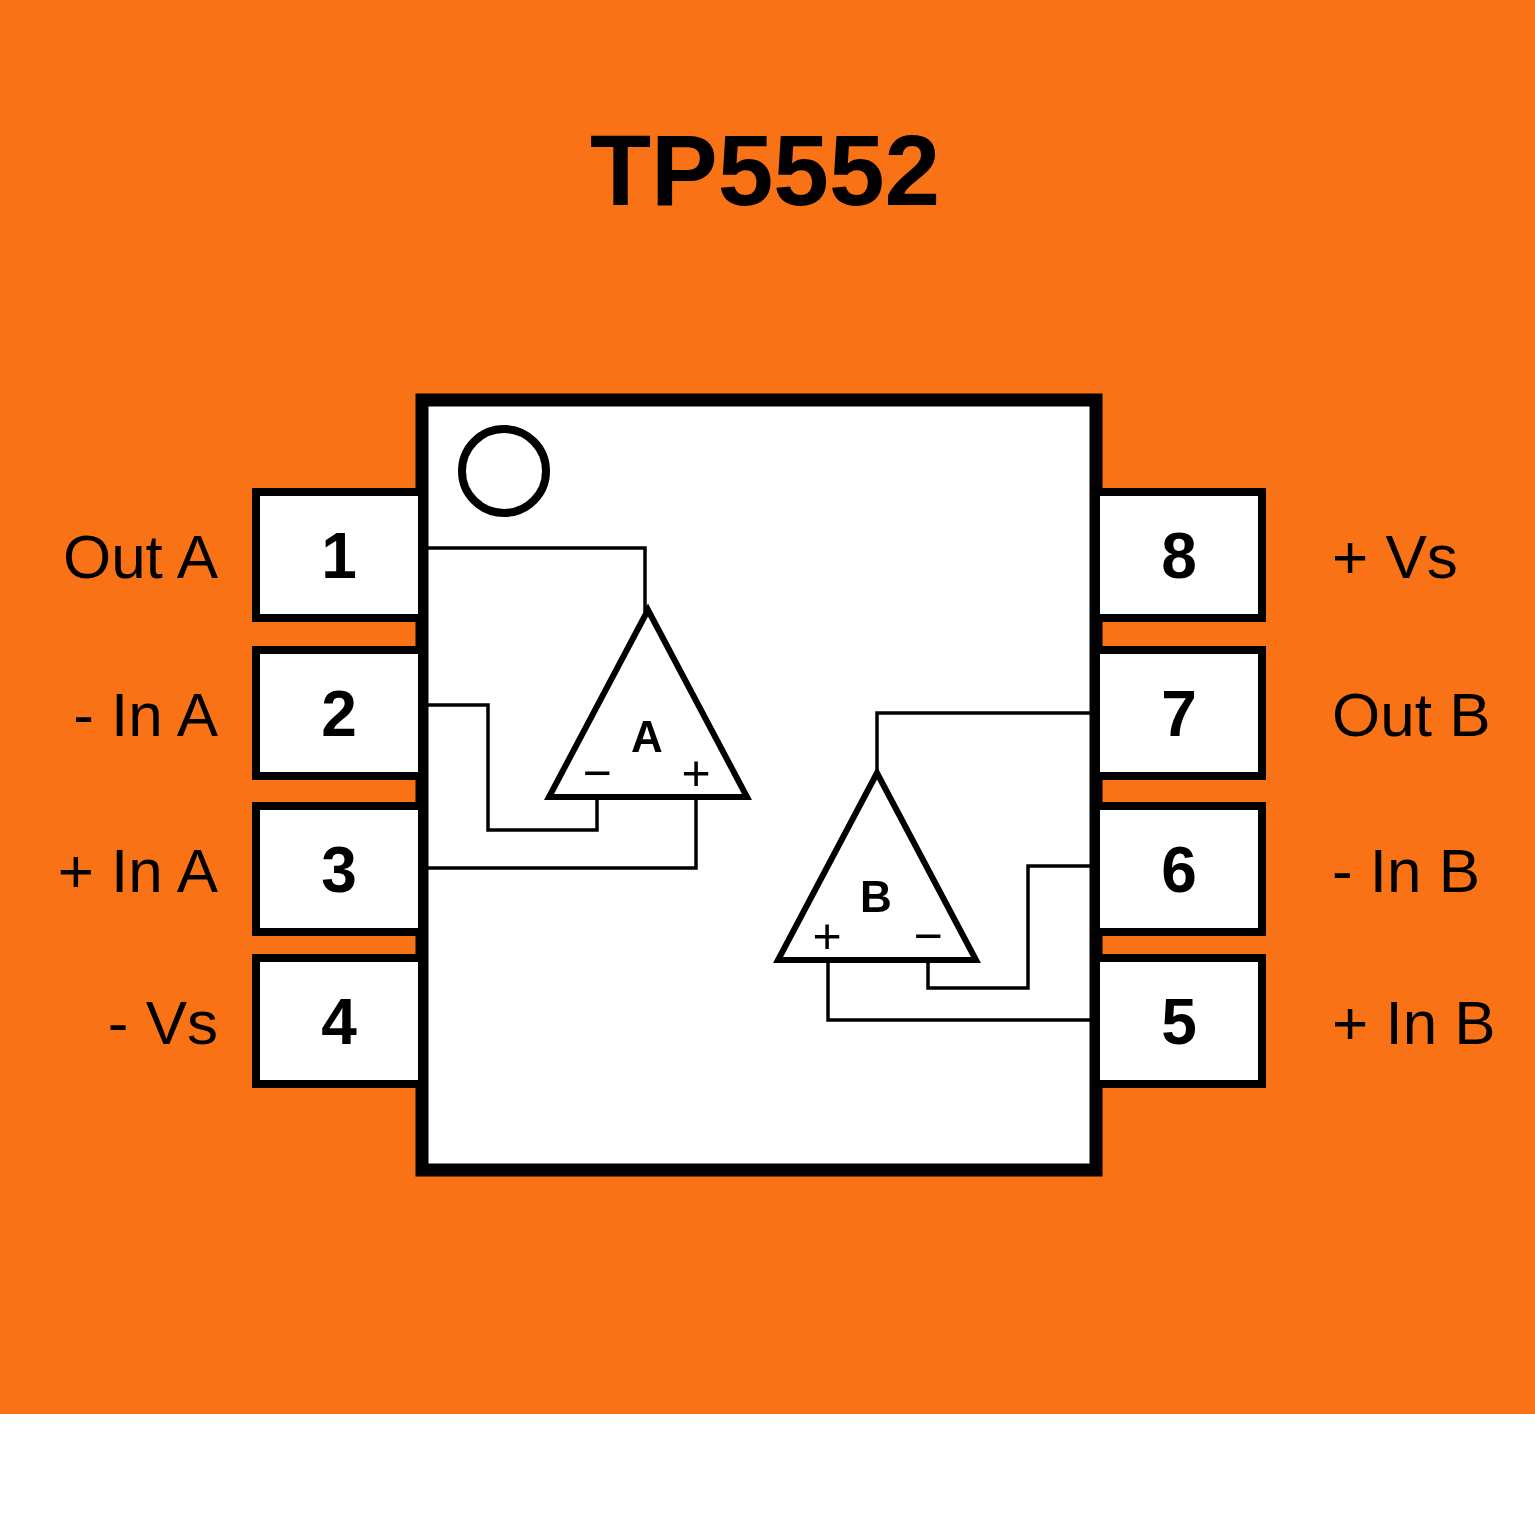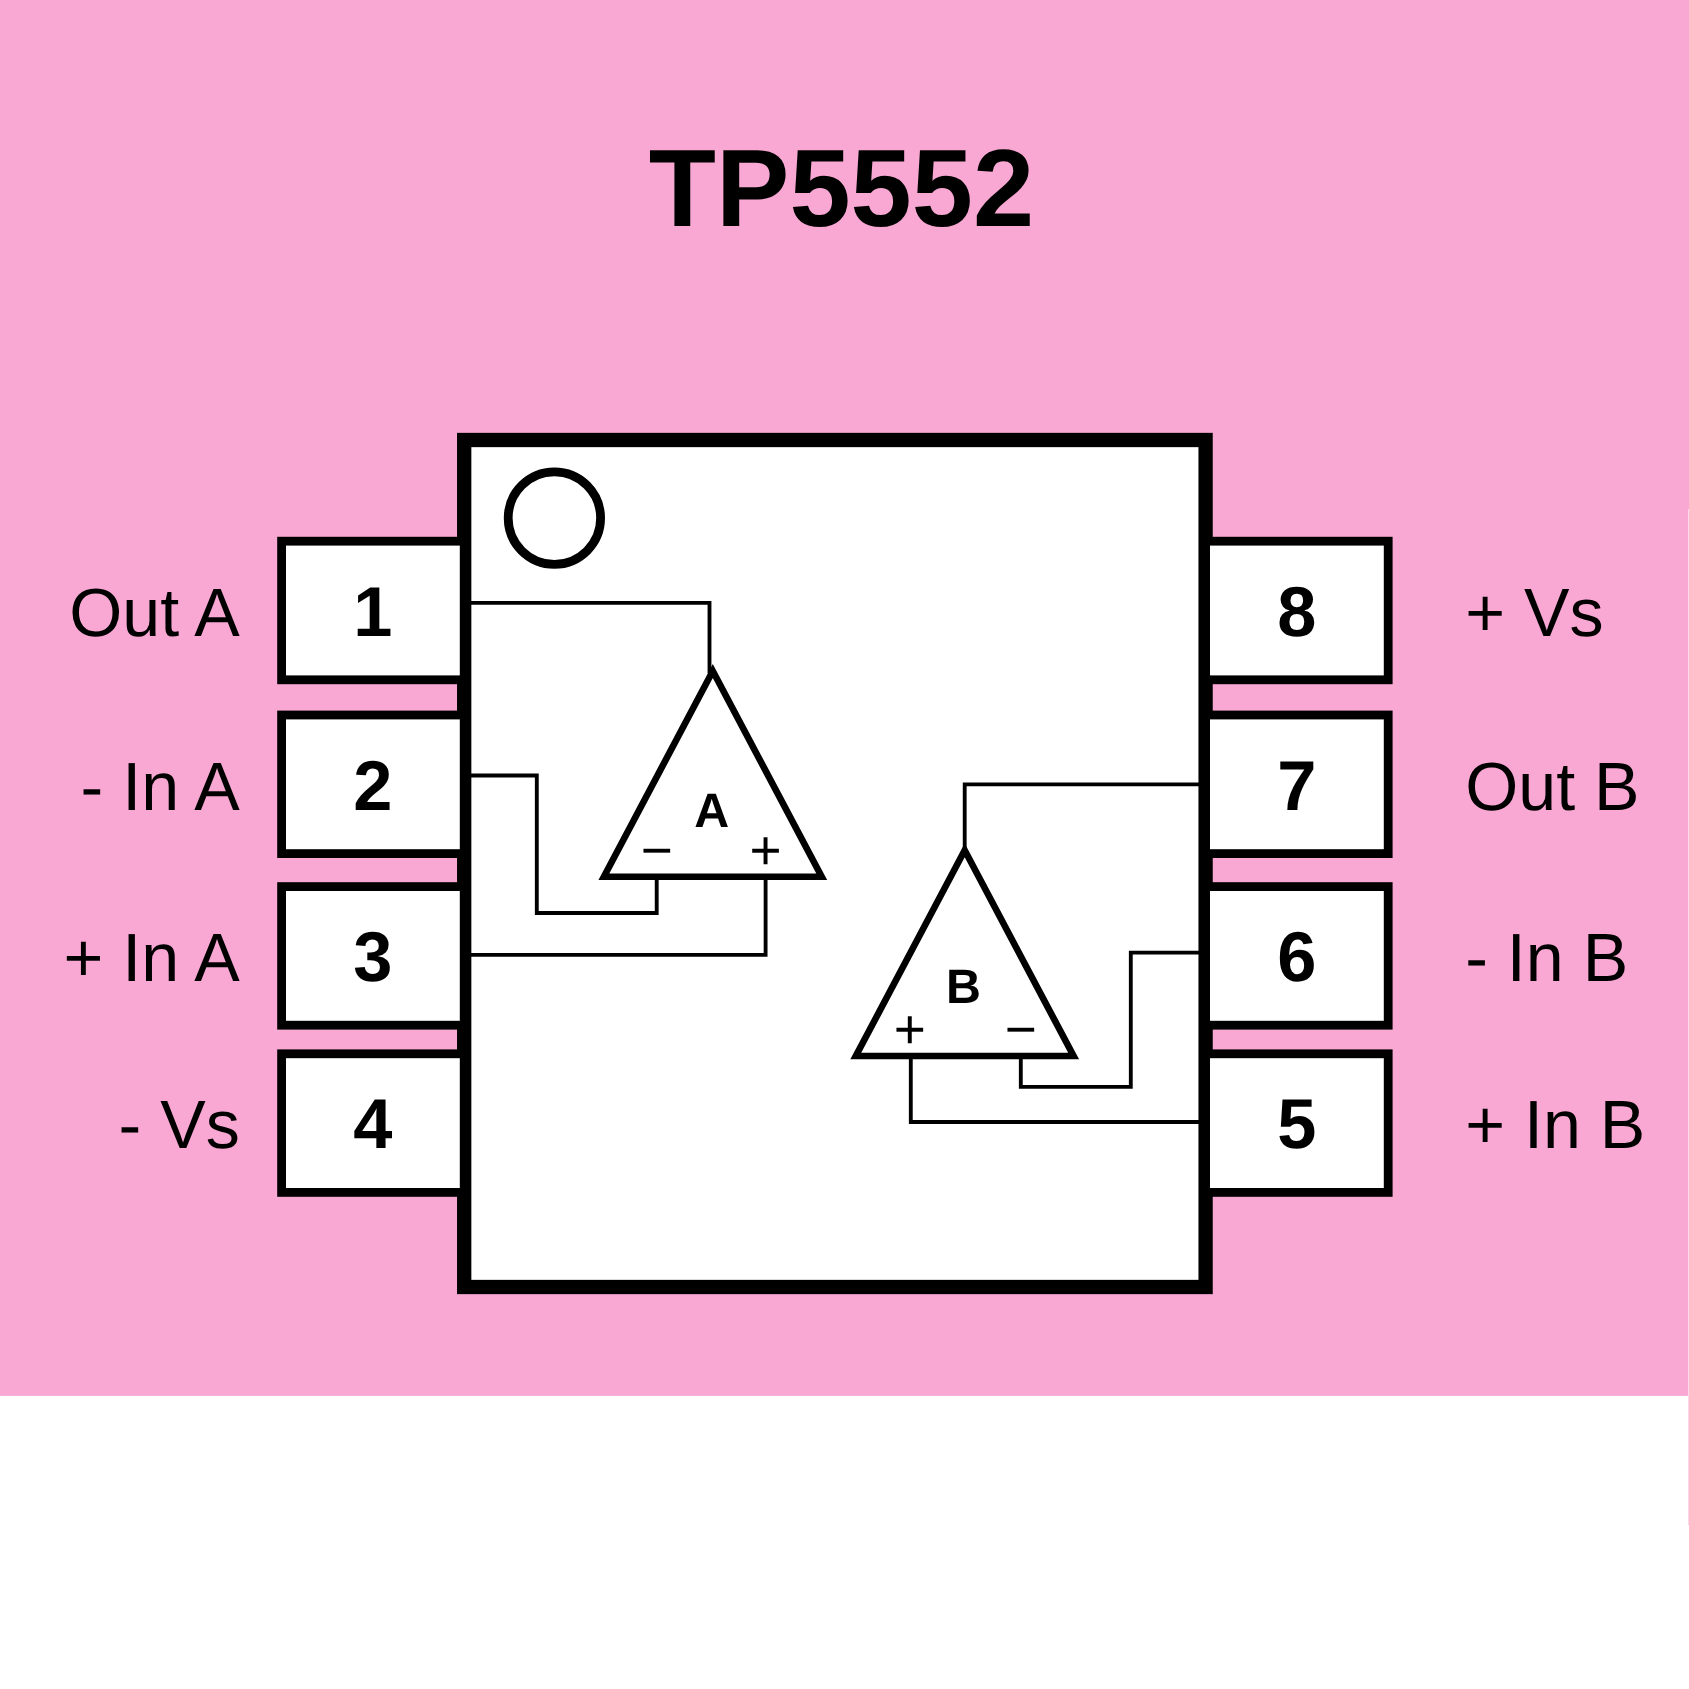--- a/index.html
+++ b/index.html
@@ -3,23 +3,23 @@
 <meta charset="utf-8">
 <style>
   html, body {
     margin: 0;
     padding: 0;
     background: #ffffff;
     font-family: "Liberation Sans", sans-serif;
   }
   .stage {
     width: 1535px;
-    height: 1269px;
+    height: 1414px;
     position: relative;
-    background: #f9a8d4;
+    background: #f97316;
     overflow: hidden;
   }
   svg { display: block; }
   text { fill: #000000; }
   .title {
     font-family: "Liberation Sans", sans-serif;
     font-size: 100px;
     font-weight: bold;
     text-anchor: middle;
   }

